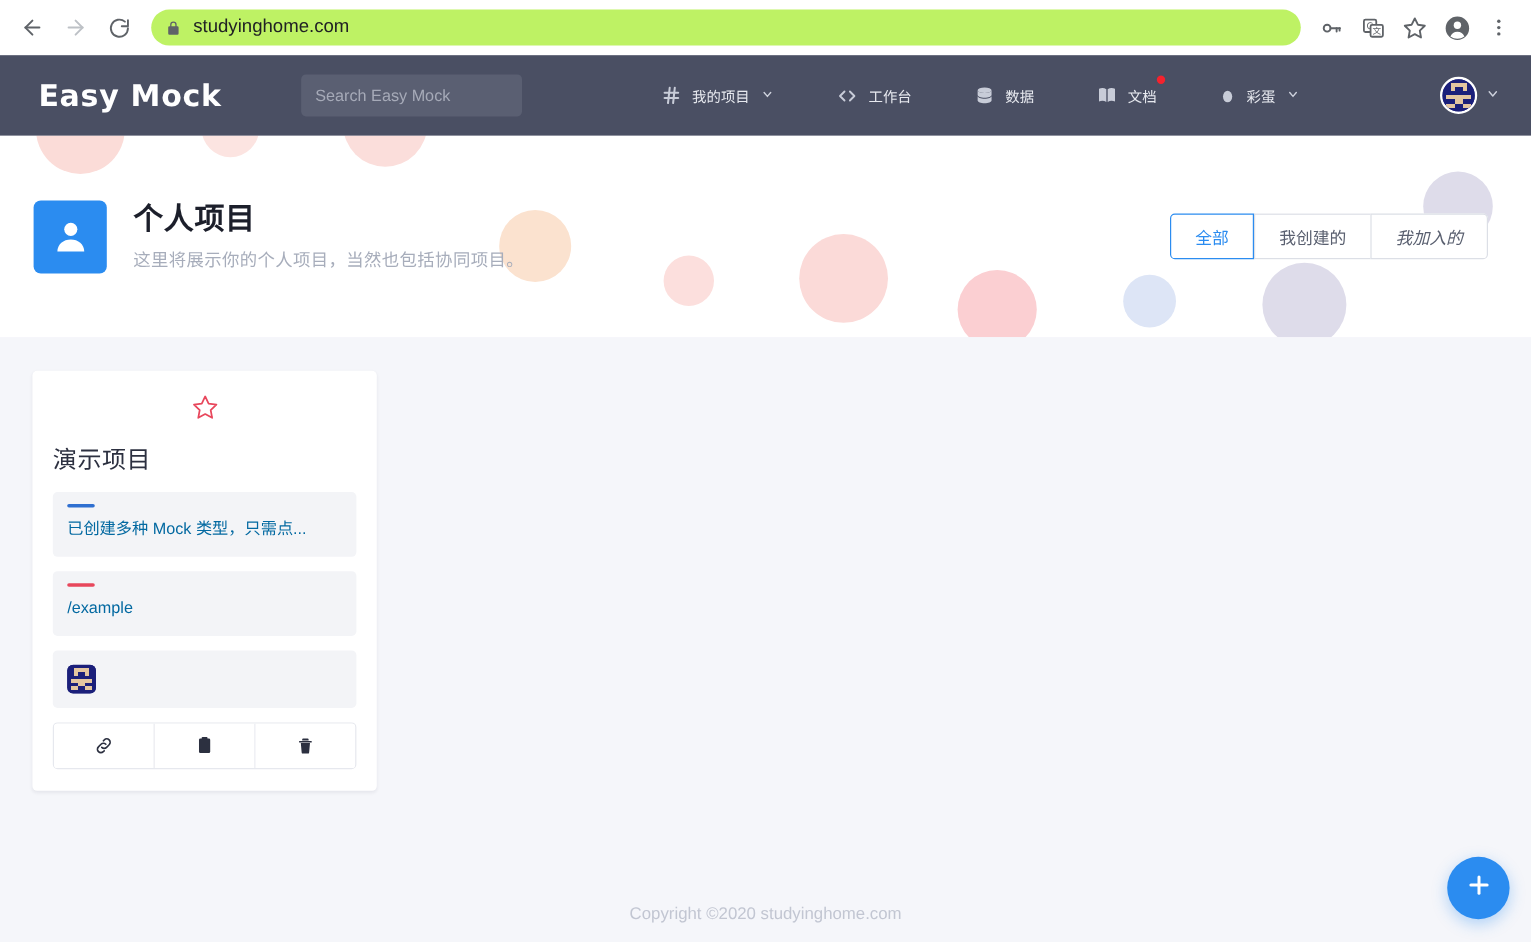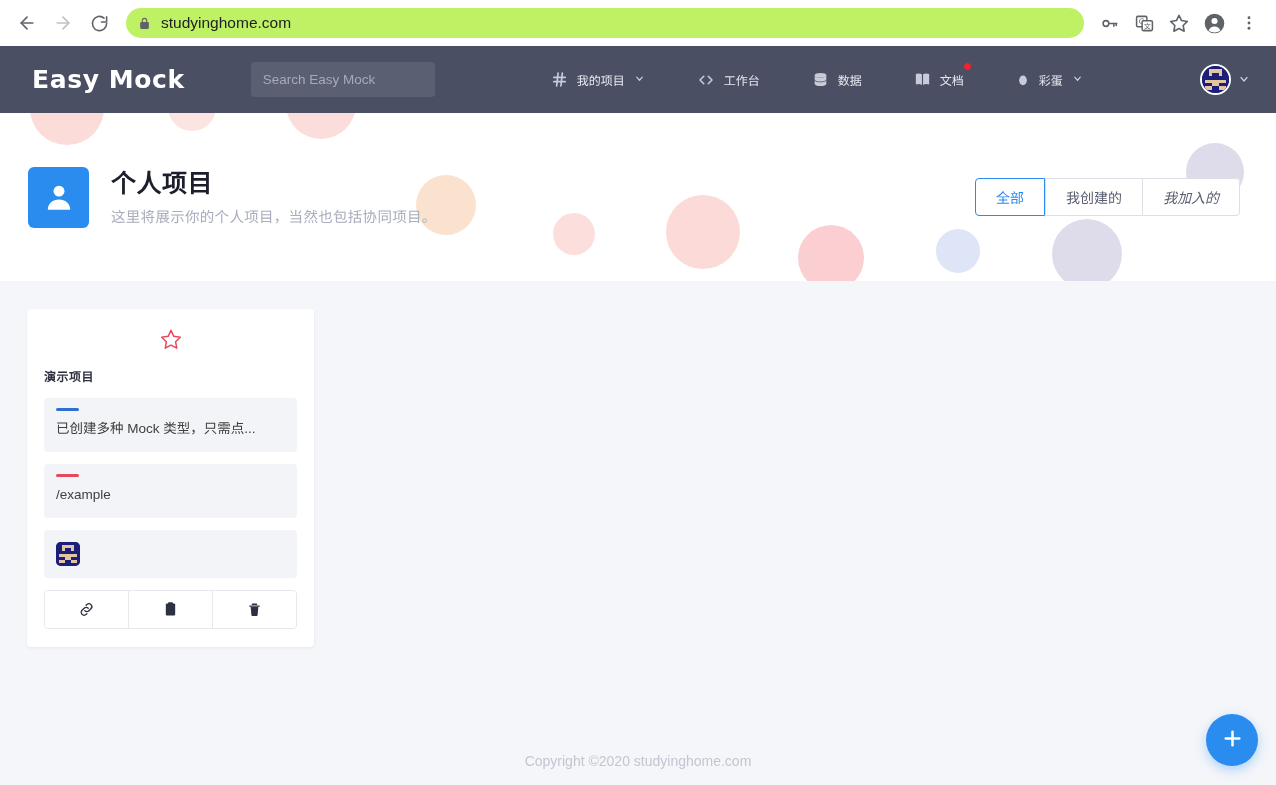--- a/index.html
+++ b/index.html
@@ -205,22 +205,22 @@
   }
   .card-star {
     display: flex;
     justify-content: center;
     height: 28px;
     align-items: center;
     color: #e8475c;
     cursor: pointer;
   }
   .card-title {
-    font-size: 12px;
-    font-weight: bold;
+    font-size: 20px;
+    font-weight: normal;
     color: #2c3040;
     margin-top: 14px;
     margin-bottom: 14px;
     letter-spacing: 0.5px;
   }
   .info-box {
     background: #f3f4f7;
     border-radius: 4px;
     padding: 10px 12px 11px 12px;
     margin-bottom: 12px;
@@ -230,21 +230,21 @@
   .accent-line {
     width: 23px;
     height: 3px;
     border-radius: 2px;
     margin-bottom: 9px;
   }
   .accent-blue { background: #2f6fd0; }
   .accent-red  { background: #e8475c; }
   .info-text {
     font-size: 13.5px;
-    color: #404040;
+    color: #0369a1;
     white-space: nowrap;
     overflow: hidden;
     text-overflow: ellipsis;
     line-height: 1.3;
   }
   .info-box.member-box {
     display: flex;
     align-items: center;
     padding: 12px;
     min-height: 48px;

